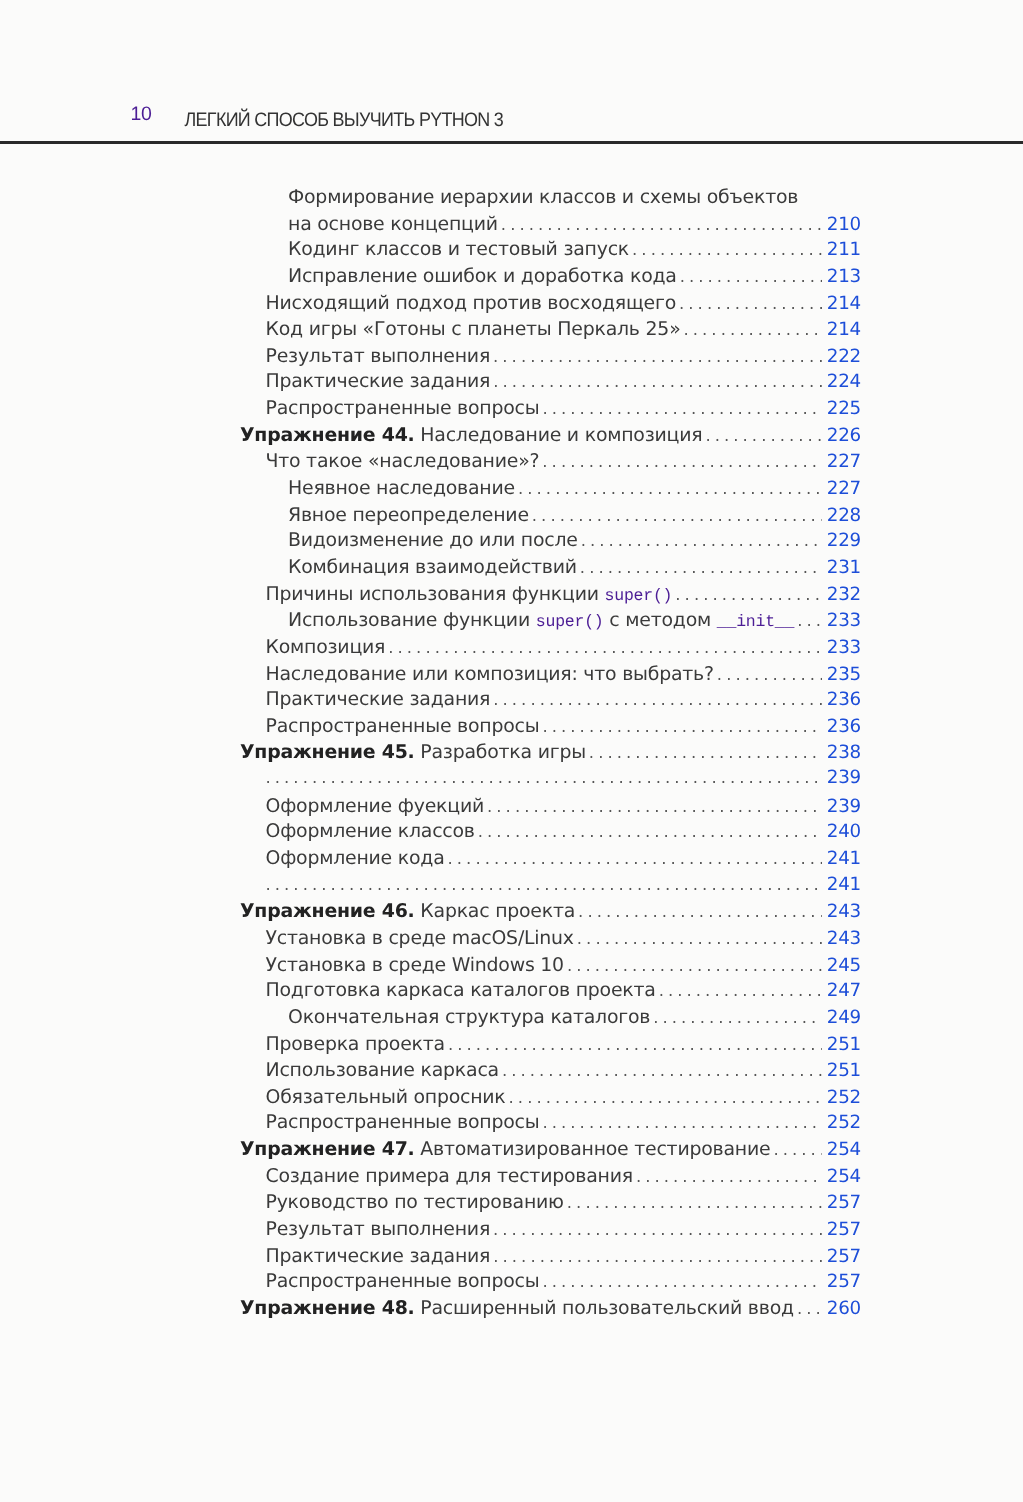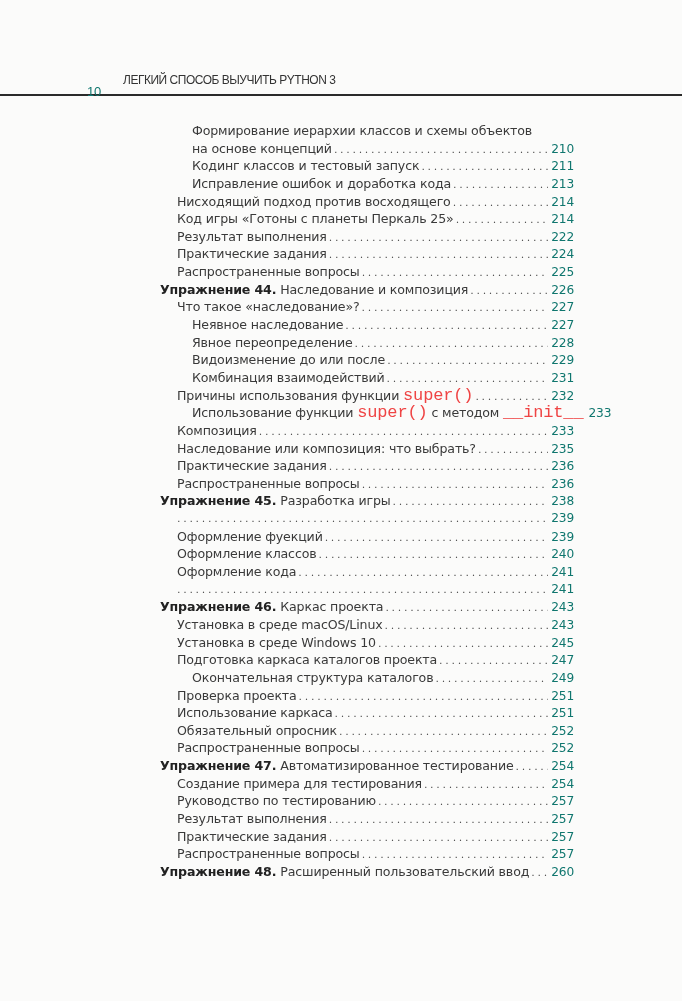--- a/index.html
+++ b/index.html
@@ -5,49 +5,49 @@
   html, body { margin: 0; padding: 0; }
   body {
     width: 682px; height: 1001px; background: #fbfbfa; position: relative; overflow: hidden;
     font-family: "DejaVu Sans", sans-serif; color: #3a3a3a;
   }
   .running-head {
     position: absolute; left: 0; top: 68px; width: 682px; height: 26px;
     border-bottom: 2px solid #2a2a2a;
   }
   .page-number {
-    position: absolute; left: 87px; top: 16px;
-    font-family: "Liberation Sans", sans-serif; font-size: 13px; color: #0f766e; letter-spacing: -0.3px;
+    position: absolute; left: 87px; top: 0;
+    font-family: "Liberation Sans", sans-serif; font-size: 13px; color: #4c1d95; letter-spacing: -0.3px;
   }
   .book-title {
     position: absolute; left: 123px; top: 4px;
     font-family: "Liberation Sans", sans-serif; font-size: 13px; color: #333; letter-spacing: -0.5px;
     transform: scaleX(0.92); transform-origin: left center;
   }
   .toc {
     position: absolute; left: 160px; top: 122px; width: 414px;
   }
   .toc-entry {
     position: relative; height: 17.65px; line-height: 17.65px; font-size: 12.6px;
     display: flex; align-items: baseline; white-space: nowrap; letter-spacing: -0.15px;
   }
   .toc-entry.l1 { padding-left: 17px; }
   .toc-entry.l2 { padding-left: 32px; }
   .toc-entry .text { flex: 0 0 auto; background: #fbfbfa; padding-right: 2px; }
   .toc-entry .label-bold { font-weight: bold; color: #222; }
-  .toc-entry .code { font-family: "Liberation Mono", monospace; font-size: 17px; color: #ef4444; }
+  .toc-entry .code { font-family: "Liberation Mono", monospace; font-size: 11px; color: #4c1d95; }
   .toc-entry .leader {
     flex: 1 1 auto; overflow: hidden; color: #555; letter-spacing: 2.2px; font-size: 11px;
   }
   .toc-entry .leader::before {
     content: ". . . . . . . . . . . . . . . . . . . . . . . . . . . . . . . . . . . . . . . . . . . . . . . . . . . . . . . . . . . . . . . . . . . . . . . . . . . . . . . . . . . . . . . . . . . . . . . . . . . . . . . . . . . . . . .";
     letter-spacing: -0.4px;
   }
   .toc-entry .page {
-    flex: 0 0 auto; padding-left: 3px; font-size: 12.2px; background: #fbfbfa; color: #0f766e;
+    flex: 0 0 auto; padding-left: 3px; font-size: 12.2px; background: #fbfbfa; color: #1d4ed8;
     font-variant-numeric: oldstyle-nums;
   }
   .toc-entry.continued .leader::before { content: ""; }
 </style>
 </head>
 <body>
 
 <div class="running-head">
   <span class="page-number">10</span>
   <span class="book-title">ЛЕГКИЙ СПОСОБ ВЫУЧИТЬ PYTHON 3</span>

